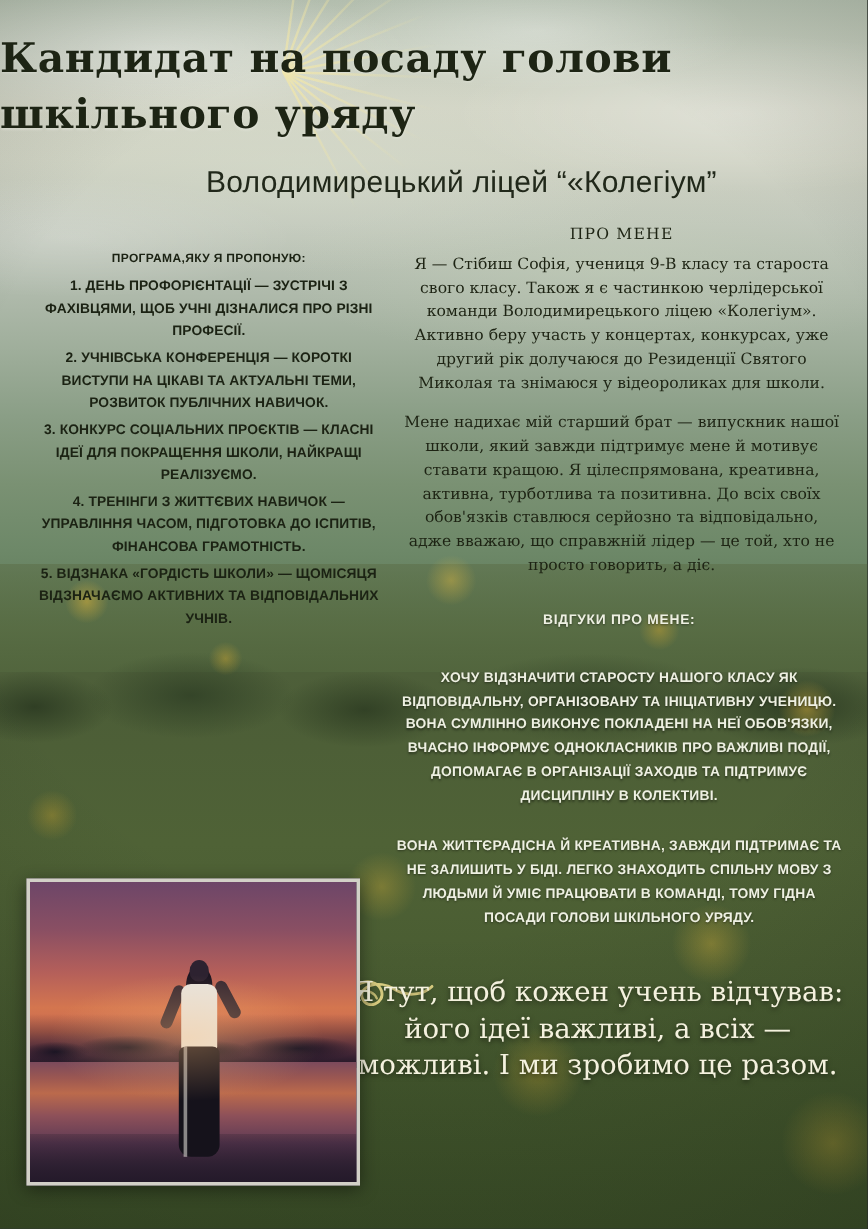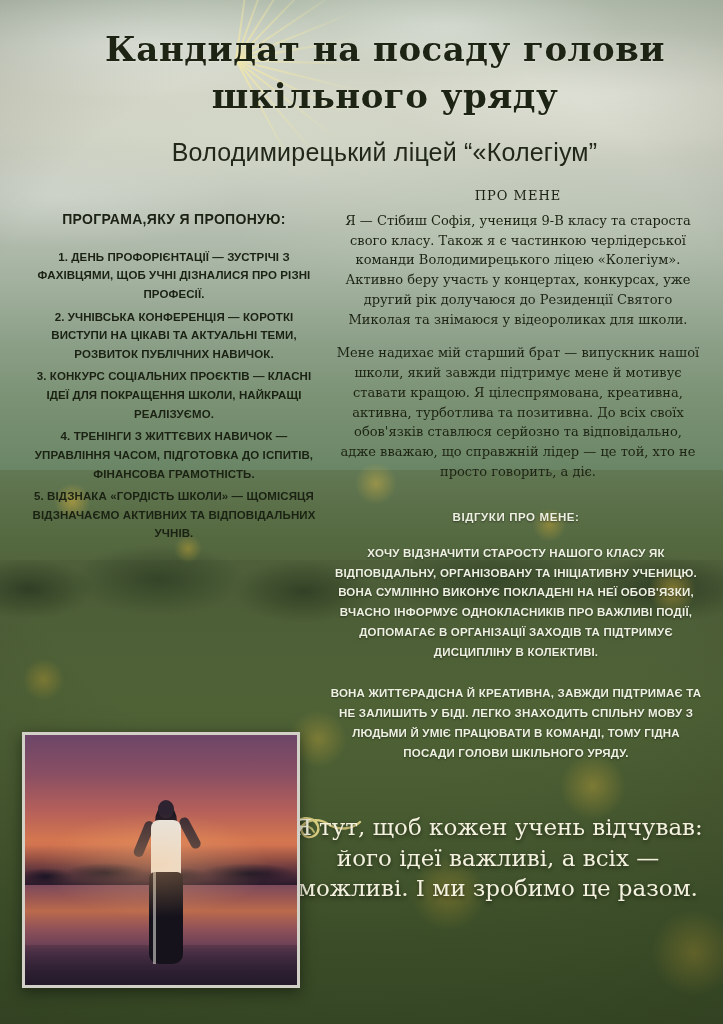--- a/index.html
+++ b/index.html
@@ -107,29 +107,28 @@
     width: 2px;
     height: 130px;
     background: linear-gradient(to bottom, rgba(250,235,160,0.85), rgba(250,235,160,0));
     transform-origin: 50% 0%;
   }
 
   
   .headline {
     position: absolute;
     left: 0; right: 0; top: 26px;
-    text-align: center;
+    text-align: left;
     font-family: "DejaVu Serif", serif;
     font-weight: 700;
     font-size: 34px;
     line-height: 1.38;
     letter-spacing: 0.5px;
     color: #1d2414;
     text-shadow: 0 1px 2px rgba(255,255,255,0.25);
-    padding-left: 47px;
   }
   .headline .line2 { display: block; }
 
   .subhead {
     position: absolute;
     left: 0; right: 0; top: 138px;
     text-align: center;
     font-family: "Liberation Sans", sans-serif;
     font-size: 25px;
     color: #21281a;
@@ -143,22 +142,22 @@
     width: 296px;
     text-align: center;
     font-size: 11.5px;
     line-height: 1.62;
     font-weight: 700;
     color: #1b2213;
     letter-spacing: 0.1px;
   }
   .col-left .prog-title {
     display: block;
-    margin-bottom: 17px;
-    font-size: 14px;
+    margin-bottom: 6px;
+    font-size: 10px;
     letter-spacing: 0.3px;
   }
   .col-left .prog-item { display: block; margin-bottom: 4px; }
 
   .col-right {
     position: absolute;
     right: 22px; top: 186px;
     width: 366px;
     text-align: center;
     font-family: "DejaVu Serif", serif;
@@ -179,21 +178,21 @@
     left: 330px; top: 508px;
     width: 372px;
     text-align: center;
     font-weight: 700;
     font-size: 11.5px;
     line-height: 1.72;
     color: #eef0e2;
     text-shadow: 0 1px 2px rgba(0,0,0,0.45);
     letter-spacing: 0.2px;
   }
-  .reviews .rev-title { display: block; margin-bottom: 16px; letter-spacing: 0.6px; }
+  .reviews .rev-title { display: block; margin-bottom: 28px; letter-spacing: 0.6px; }
   .reviews p { margin: 0 0 22px 0; }
 
   .closing {
     position: absolute;
     left: 286px; top: 812px;
     width: 424px;
     text-align: center;
     font-family: "DejaVu Serif", serif;
     font-size: 23px;
     line-height: 1.33;

